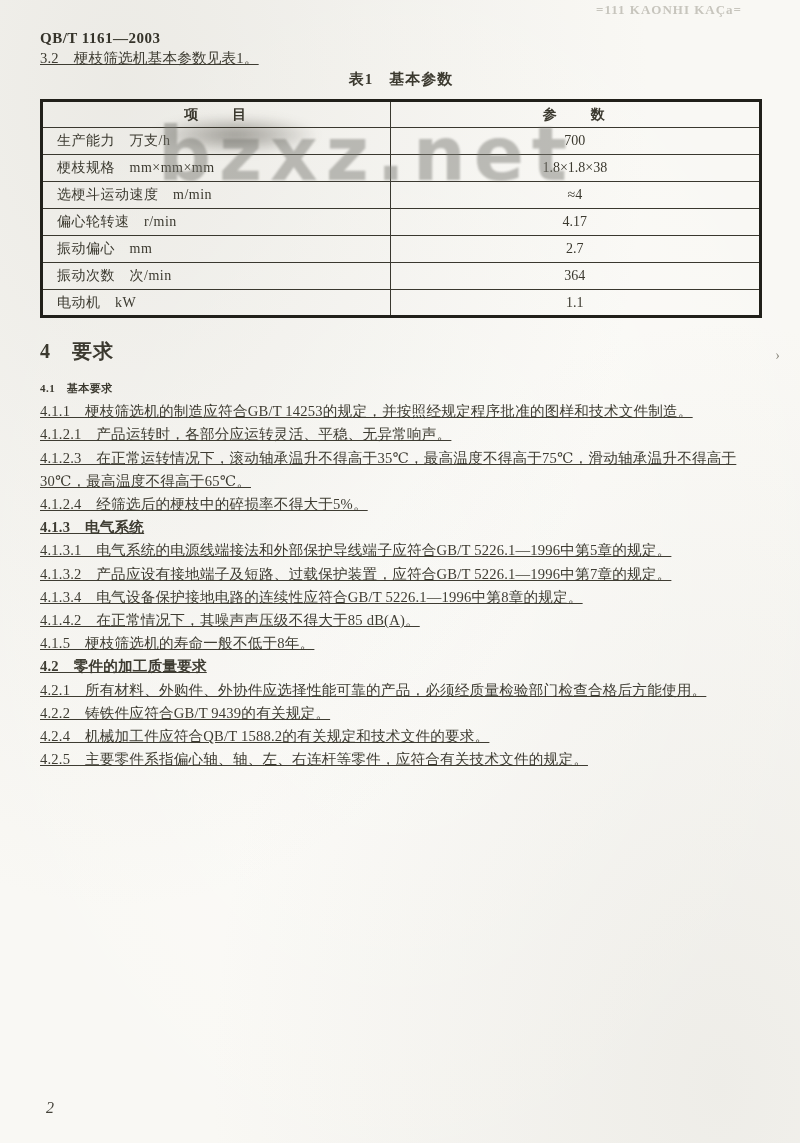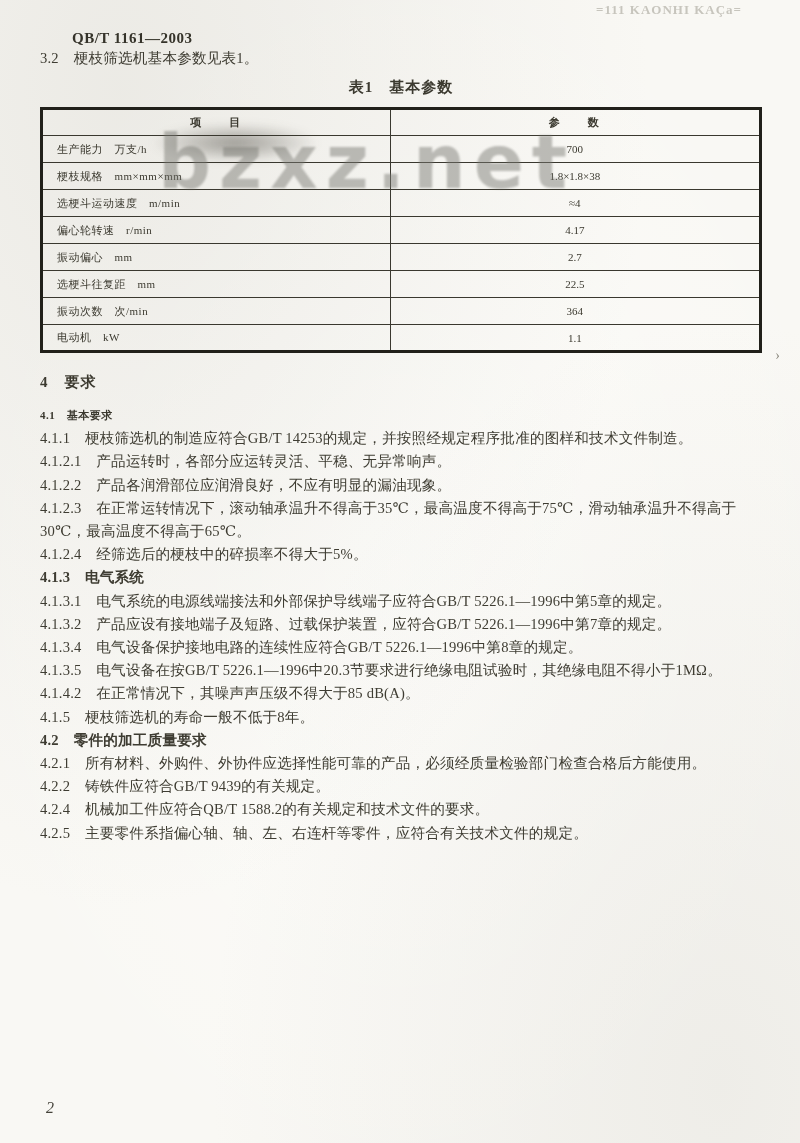--- a/index.html
+++ b/index.html
@@ -19,21 +19,20 @@
       radial-gradient(ellipse at 50% 50%, rgba(255,255,253,0.6), transparent 80%),
       #f9f8f4;
     color: #3b392f;
     padding: 30px 38px 0 40px;
   }
   .doc-number {
     font-weight: bold;
     font-size: 15px;
     letter-spacing: 0.5px;
     color: #35332a;
-    margin-left: 32px;
   }
   .top-watermark {
     position: absolute;
     top: 2px; right: 58px;
     font-size: 13px;
     font-weight: bold;
     letter-spacing: 1px;
     color: #c7c5bd;
     filter: blur(0.4px);
     margin-left: 8px;
@@ -41,29 +40,29 @@
   .sec32 {
     margin: 28px 0 0 0;
     font-size: 14.6px;
     line-height: 23px;
     letter-spacing: 0.2px;
   }
   .table-title {
     text-align: center;
     font-weight: bold;
     font-size: 15px;
-    margin: 8px 0 10px 0;
+    margin: 0 0 10px 0;
     letter-spacing: 1px;
   }
   .table-wrap { position: relative; }
   table {
     width: 100%;
     border-collapse: collapse;
     border: 3px solid #21201a;
-    font-size: 11px;
+    font-size: 14px;
   }
   th, td {
     border: 1px solid #3a382f;
     height: 27px;
     padding: 0;
     color: #3b392f;
   }
   th { font-weight: bold; text-align: center; letter-spacing: 2px; }
   col.c1 { width: 48.5%; }
   col.c2 { width: 51.5%; }
@@ -86,36 +85,37 @@
     position: absolute;
     top: 16px; left: 110px;
     width: 170px; height: 40px;
     background: radial-gradient(ellipse at center, rgba(55,52,44,0.45), rgba(55,52,44,0) 70%);
     filter: blur(4px);
     z-index: 1;
     pointer-events: none;
   }
   .h4 {
     font-weight: bold;
-    font-size: 15px;
+    font-size: 20px;
     margin: 20px 0 0 0;
     letter-spacing: 1px;
   }
   .h41 {
     font-weight: bold;
     font-size: 11px;
     margin: 16px 0 4px 0;
     letter-spacing: 0.5px;
   }
   .para {
     margin: 0;
     font-size: 14.6px;
     line-height: 23.2px;
     letter-spacing: 0.2px;
     color: #3e3c32;
+    text-decoration: underline;
   }
   .para.bold { font-weight: bold; }
   .page-number {
     position: absolute;
     left: 46px; bottom: 26px;
     font-size: 16px;
     font-style: italic;
     color: #45433a;
   }
   .artifact {
@@ -166,48 +166,42 @@
         </tr>
         <tr>
           <td class="item">偏心轮转速　r/min</td>
           <td class="val">4.17</td>
         </tr>
         <tr>
           <td class="item">振动偏心　mm</td>
           <td class="val">2.7</td>
         </tr>
         <tr>
-          <td class="item">选梗斗往复距　mm</td>
-          <td class="val">22.5</td>
-        </tr>
-        <tr>
           <td class="item">振动次数　次/min</td>
           <td class="val">364</td>
         </tr>
         <tr>
           <td class="item">电动机　kW</td>
           <td class="val">1.1</td>
         </tr>
       </tbody>
     </table>
   </div>
 
   <div class="h4">4　要求</div>
   <div class="h41">4.1　基本要求</div>
 
   <p class="para">4.1.1　梗枝筛选机的制造应符合GB/T 14253的规定，并按照经规定程序批准的图样和技术文件制造。</p>
   <p class="para">4.1.2.1　产品运转时，各部分应运转灵活、平稳、无异常响声。</p>
-  <p class="para">4.1.2.2　产品各润滑部位应润滑良好，不应有明显的漏油现象。</p>
   <p class="para">4.1.2.3　在正常运转情况下，滚动轴承温升不得高于35℃，最高温度不得高于75℃，滑动轴承温升不得高于30℃，最高温度不得高于65℃。</p>
   <p class="para">4.1.2.4　经筛选后的梗枝中的碎损率不得大于5%。</p>
   <p class="para bold">4.1.3　电气系统</p>
   <p class="para">4.1.3.1　电气系统的电源线端接法和外部保护导线端子应符合GB/T 5226.1—1996中第5章的规定。</p>
   <p class="para">4.1.3.2　产品应设有接地端子及短路、过载保护装置，应符合GB/T 5226.1—1996中第7章的规定。</p>
   <p class="para">4.1.3.4　电气设备保护接地电路的连续性应符合GB/T 5226.1—1996中第8章的规定。</p>
-  <p class="para">4.1.3.5　电气设备在按GB/T 5226.1—1996中20.3节要求进行绝缘电阻试验时，其绝缘电阻不得小于1MΩ。</p>
   <p class="para">4.1.4.2　在正常情况下，其噪声声压级不得大于85 dB(A)。</p>
   <p class="para">4.1.5　梗枝筛选机的寿命一般不低于8年。</p>
   <p class="para bold">4.2　零件的加工质量要求</p>
   <p class="para">4.2.1　所有材料、外购件、外协件应选择性能可靠的产品，必须经质量检验部门检查合格后方能使用。</p>
   <p class="para">4.2.2　铸铁件应符合GB/T 9439的有关规定。</p>
   <p class="para">4.2.4　机械加工件应符合QB/T 1588.2的有关规定和技术文件的要求。</p>
   <p class="para">4.2.5　主要零件系指偏心轴、轴、左、右连杆等零件，应符合有关技术文件的规定。</p>
 
   <div class="artifact">›</div>
   <div class="page-number">2</div>

